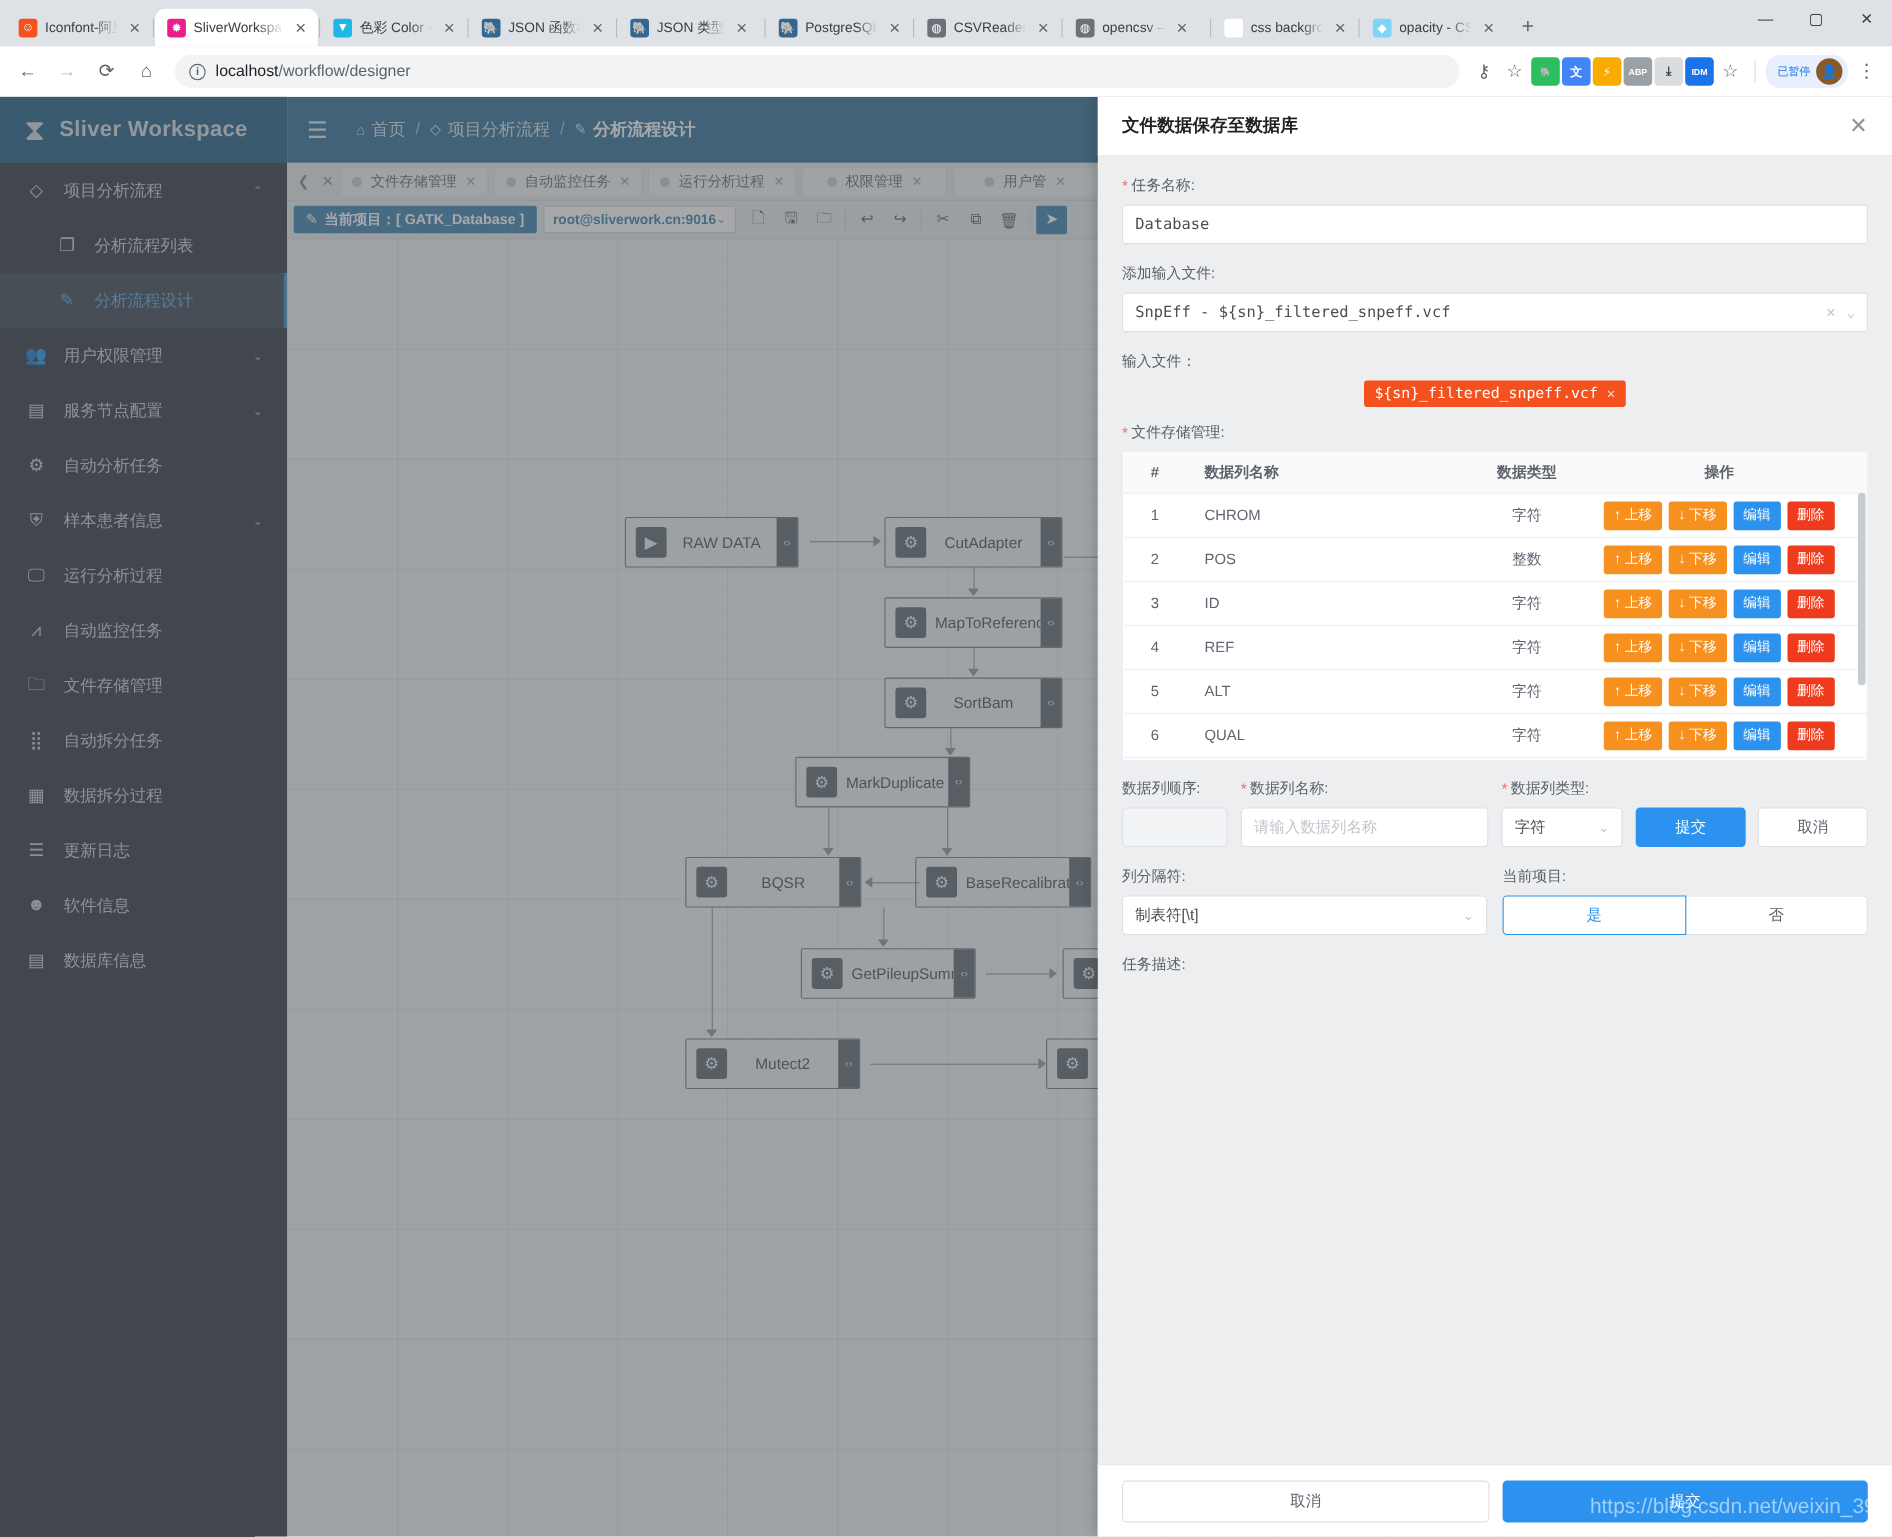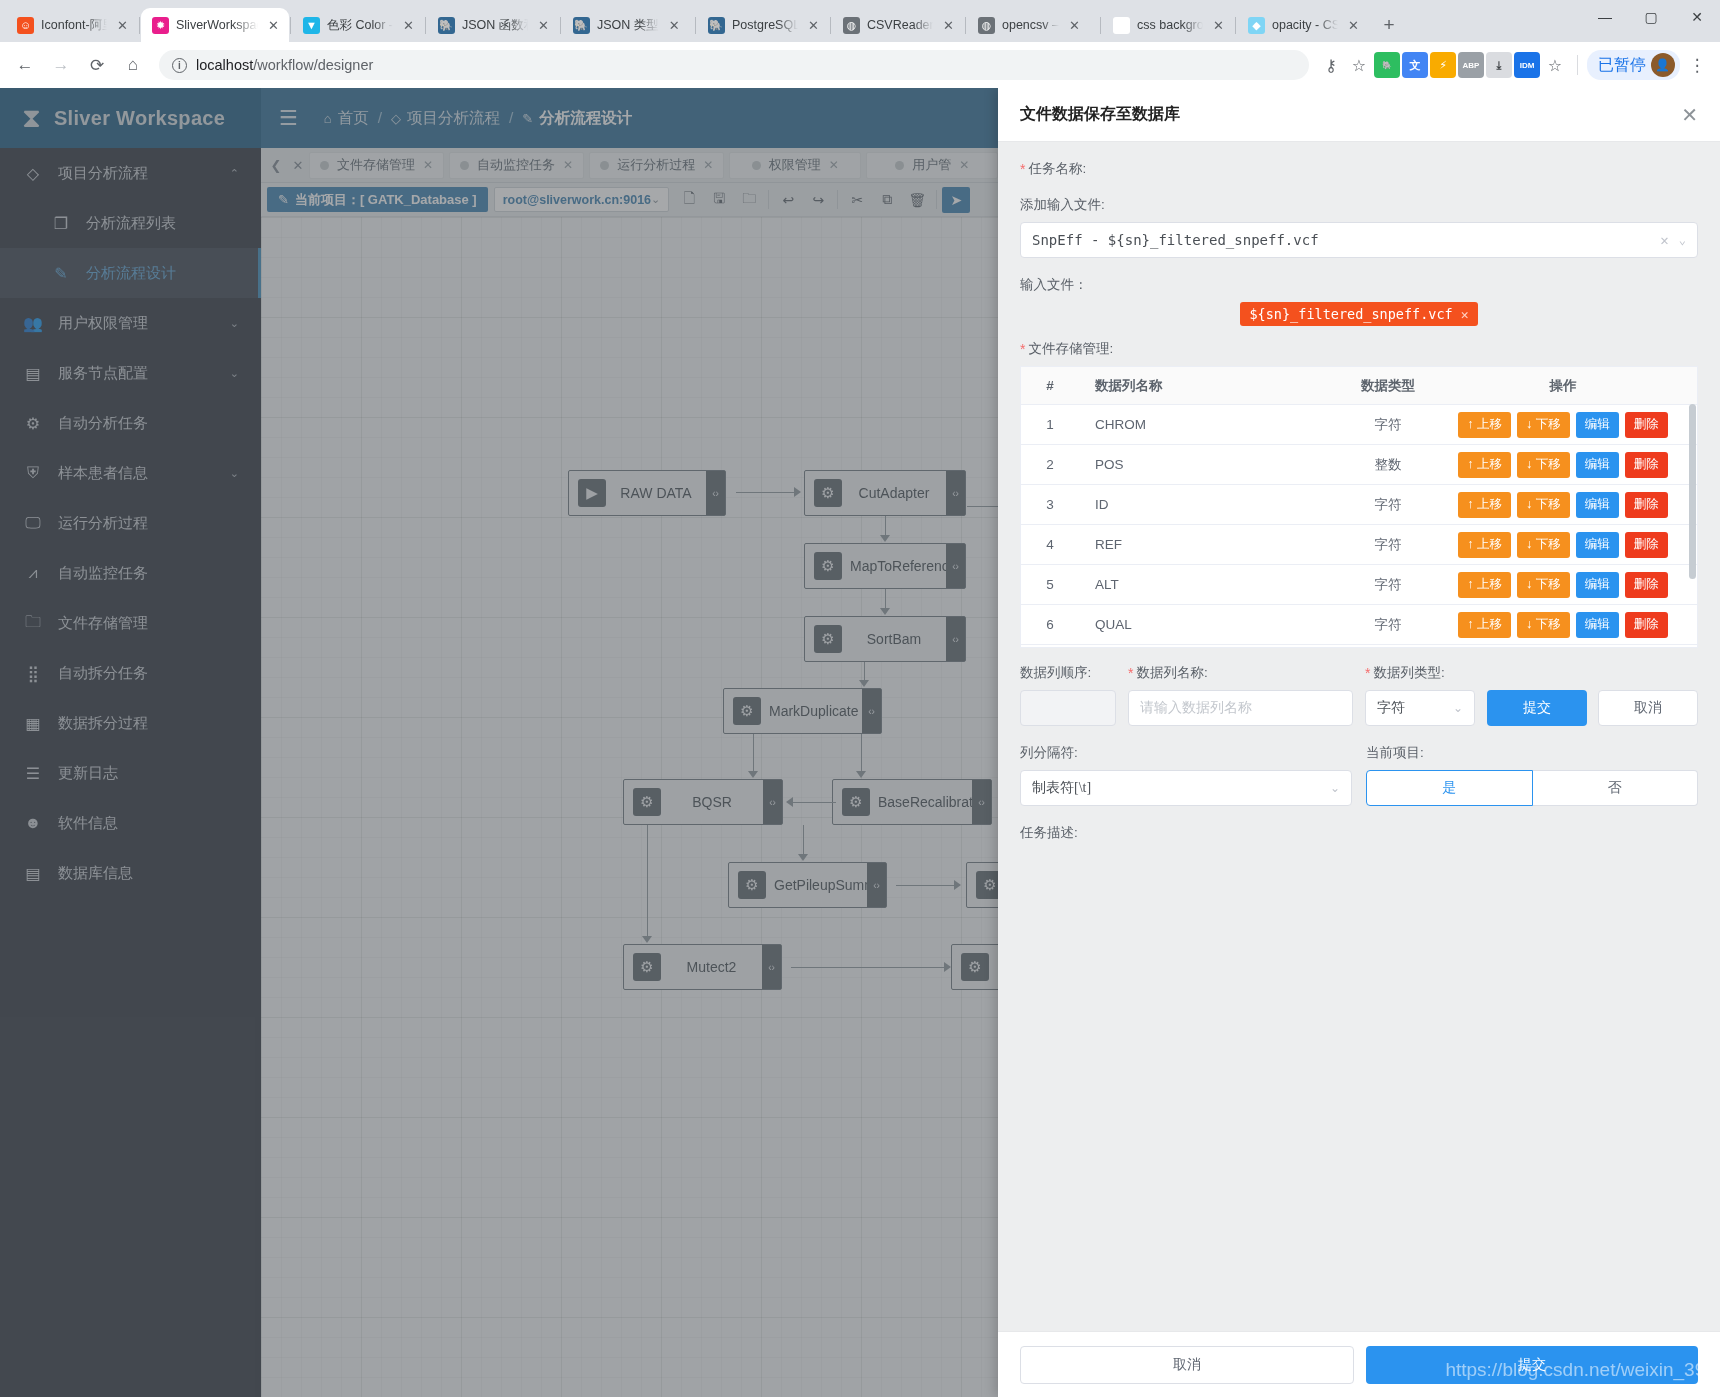--- a/index.html
+++ b/index.html
@@ -41,21 +41,21 @@
                display:flex; align-items:center; justify-content:center; font-size:10px;
                color:#5f6368; font-weight:bold; flex:0 0 15px;}
   .omni-url { font-size:14.5px; color:#202124; }
   .omni-url .path { color:#5f6368; }
   .tb-icons { display:flex; align-items:center; gap:2px; }
   .ext { width:26px; height:26px; border-radius:4px; display:flex; align-items:center;
          justify-content:center; font-size:11px; color:#fff; font-weight:bold; }
   .tb-sep { width:1px; height:20px; background:#dadce0; margin:0 7px; }
   .paused { display:flex; align-items:center; gap:5px; background:#e8f0fe; border-radius:14px;
             padding:3px 5px 3px 11px; }
-  .paused-txt { font-size:16px; color:#1a73e8; }
+  .paused-txt { font-size:10px; color:#1a73e8; }
   .avatar { width:24px; height:24px; border-radius:50%; background:#8b5a2b;
             display:flex;align-items:center;justify-content:center;font-size:12px;}
   .kebab { width:30px; height:30px; display:flex; align-items:center; justify-content:center;
            font-size:17px; color:#5f6368; }
 
   
   .app { position:absolute; left:0; top:88px; width:1720px; height:1309px; background:#fff; overflow:hidden; }
 
   .sidebar { position:absolute; left:0; top:0; width:261px; height:1309px; background:#2f3640; }
   .brand { height:60px; background:#1f5c85; display:flex; align-items:center; gap:13px; padding-left:22px; }
@@ -564,20 +564,21 @@
         <div class="dr-close">✕</div>
       </div>
 
       <div class="dr-body">
 
         <div class="fg">
           <div class="fl">
             <span class="req">*</span>
             <span>任务名称:</span>
           </div>
+          <div class="inp">Database</div>
         </div>
 
         <div class="fg">
           <div class="fl">添加输入文件:</div>
           <div class="inp sel">
             <span>SnpEff - ${sn}_filtered_snpeff.vcf</span>
             <span style="display:flex;align-items:center;">
               <span class="clear">✕</span>
               <span class="cv">⌄</span>
             </span>
@@ -724,21 +725,21 @@
               <span class="cv">⌄</span>
             </div>
           </div>
           <div class="btn primary">提交</div>
           <div class="btn ghost">取消</div>
         </div>
 
         <div class="fg grid2" style="align-items:flex-end;">
           <div style="flex:1;margin-right:14px;">
             <div class="fl">列分隔符:</div>
-            <div class="inp sel" style="font-family:Liberation Serif, serif;justify-content:space-between;">
+            <div class="inp sel" style="font-family:Liberation Sans, sans-serif;justify-content:space-between;">
               <span>制表符[\t]</span>
               <span class="cv">⌄</span>
             </div>
           </div>
           <div style="flex:1;">
             <div class="fl">当前项目:</div>
             <div class="seg">
               <div class="active">是</div>
               <div>否</div>
             </div>

